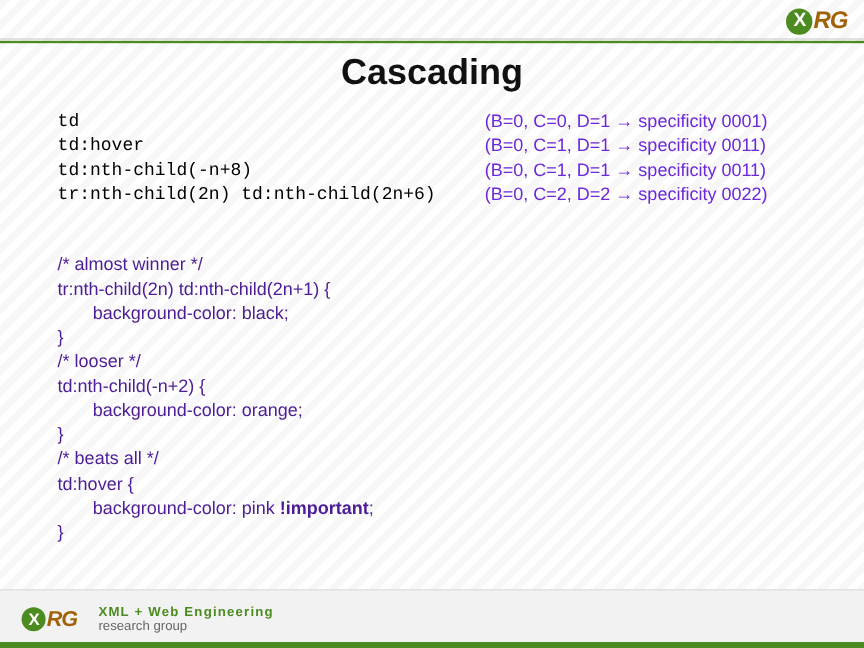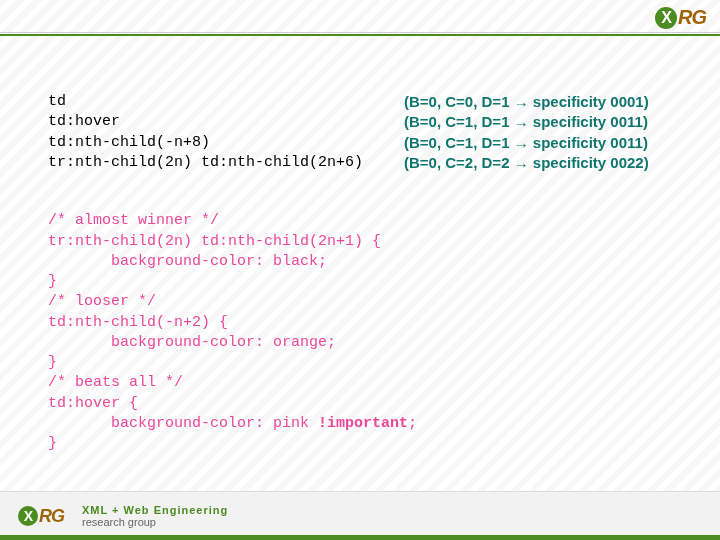--- a/index.html
+++ b/index.html
@@ -9,22 +9,22 @@
   .logo{display:flex;align-items:center;font-weight:900;font-style:italic;font-size:20px;letter-spacing:-1px}
   .logo .x{display:inline-block;width:22px;height:22px;background:#4b8b1f;color:#fff;border-radius:50%;text-align:center;line-height:22px;font-size:16px;font-family:Arial,Helvetica,sans-serif;font-style:normal;margin-right:1px}
   .logo .rg{color:#a16207}
   .top-sep{position:absolute;top:32px;left:0;right:0;height:4px;z-index:1}
   .top-sep::before{content:"";position:absolute;top:0;left:0;right:0;height:1px;background:#cfcfcf}
   .top-sep::after{content:"";position:absolute;top:2px;left:0;right:0;height:2px;background:#4b8b1f}
   .title{position:absolute;top:44px;left:0;right:0;text-align:center;font-size:30px;font-weight:700;color:#111;z-index:2}
   .body{position:absolute;top:92px;left:48px;right:28px;z-index:2;font-size:15px;line-height:1.35}
   .row{display:flex;justify-content:flex-start;gap:16px}
   .row .sel{font-family:"Courier New",Courier,monospace;white-space:pre;min-width:340px}
-  .row .spec{font-family:Arial,Helvetica,sans-serif;font-weight:700;color:#0f766e}
-  .codeblock{margin-top:18px;font-family:Liberation Mono, monospace;white-space:pre-wrap;color:#ec4899}
+  .row .spec{font-family:Arial,Helvetica,sans-serif;font-weight:400;color:#6d28d9}
+  .codeblock{margin-top:18px;font-family:Liberation Sans, sans-serif;white-space:pre-wrap;color:#4c1d95}
   .bold{font-weight:700}
   .footer{position:absolute;left:0;right:0;bottom:0;height:48px;background:#f2f2f2;border-top:1px solid #ddd;z-index:3;display:flex;align-items:center;padding:0 18px;gap:18px}
   .footer .sublogo{color:#4b8b1f;font-size:11px;line-height:1.1}
   .footer .sublogo .top{font-weight:700;letter-spacing:1px}
   .footer .sublogo .bot{color:#666}
   .footer .bar{position:absolute;left:0;right:0;bottom:0;height:5px;background:#4b8b1f}
   .footer .logo{font-size:18px}
   .footer .logo .x{width:20px;height:20px;line-height:20px;font-size:14px}
 </style>
 </head>
@@ -35,20 +35,21 @@
 
   <div class="top-right-logo">
     <span class="logo">
       <span class="x">X</span>
         <span class="rg">RG</span>
     </span>
   </div>
 
   <div class="top-sep"></div>
 
+  <div class="title">Cascading</div>
 
   <div class="body">
     <div class="row">
       <span class="sel">td</span>
       <span class="spec">(B=0, C=0, D=1 → specificity 0001)</span>
     </div>
     <div class="row">
       <span class="sel">td:hover</span>
       <span class="spec">(B=0, C=1, D=1 → specificity 0011)</span>
     </div>

